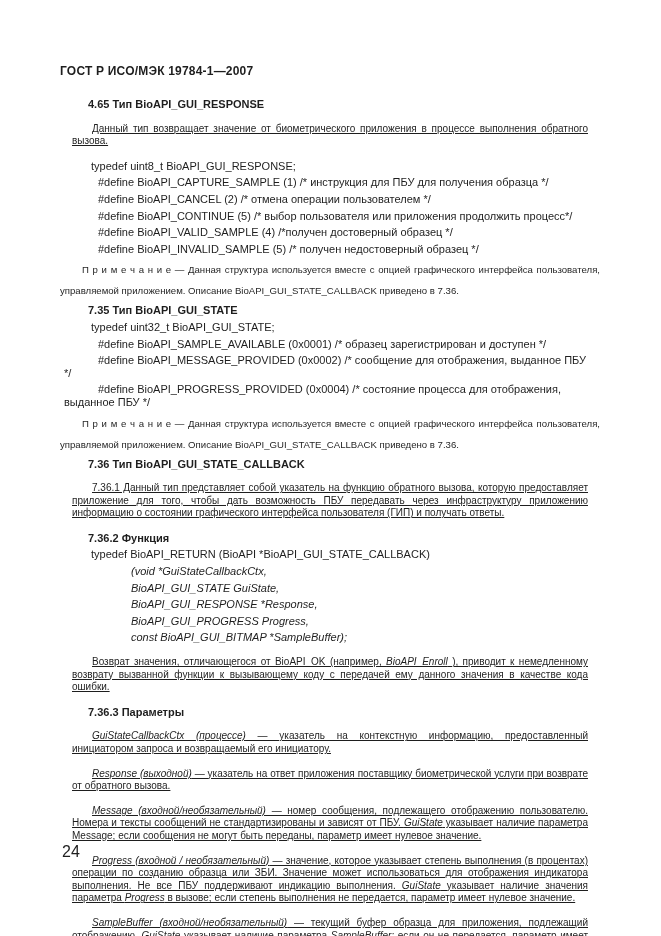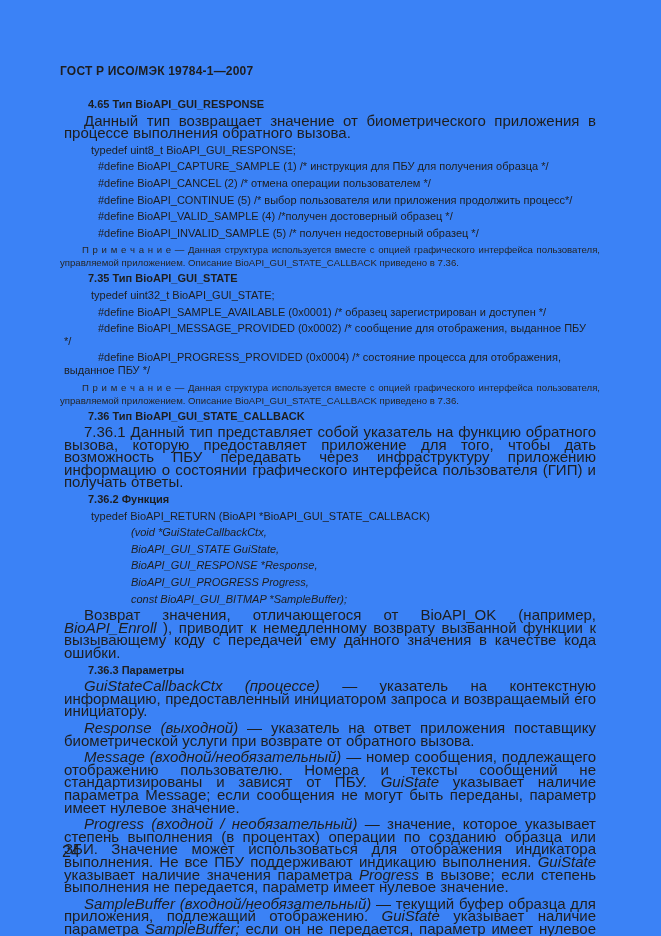--- a/index.html
+++ b/index.html
@@ -1,19 +1,19 @@
 <!DOCTYPE html>
 <html><head>
 <meta charset="utf-8">
 <style>
   html,body { margin:0; padding:0; background:#e8e8e8; }
   .page {
     position:relative;
     width:661px; height:936px;
-    background:#3b82f6;
+    background:#ffffff;
     color:#1e1e1e;
     font-family:"Liberation Sans", sans-serif;
     overflow:hidden;
     box-sizing:border-box;
   }
   .content {
     position:absolute;
     left:60px; top:64px;
     width:540px;
   }
@@ -24,38 +24,39 @@
     margin:0 0 20px 0;
   }
   .sec-h {
     font-size:11px;
     font-weight:bold;
     line-height:12.6px;
     margin:2px 0 0 0;
     text-indent:28px;
   }
   .bp {
-    font-size:15px;
+    font-size:10px;
     line-height:12.6px;
     text-align:justify;
-    margin:4px;
+    margin:12px;
+    text-decoration:underline;
   }
   .pind { text-indent:20px; }
   .code {
     font-size:11px;
     line-height:12.6px;
     margin:4px;
     text-align:left;
   }
   .code.t { text-indent:27px; }
   .code.d { text-indent:34px; }
   .code.a { text-indent:67px;font-style:italic; }
   .note {
     font-size:9.6px;
-    line-height:13px;
+    line-height:21px;
     text-align:justify;
     text-indent:22px;
     margin:3px 0 3px 0;
     color:#262626;
   }
   i { font-style:italic; }
   .pageno {
     position:absolute;
     left:62px; top:843px;
     font-size:16px;

